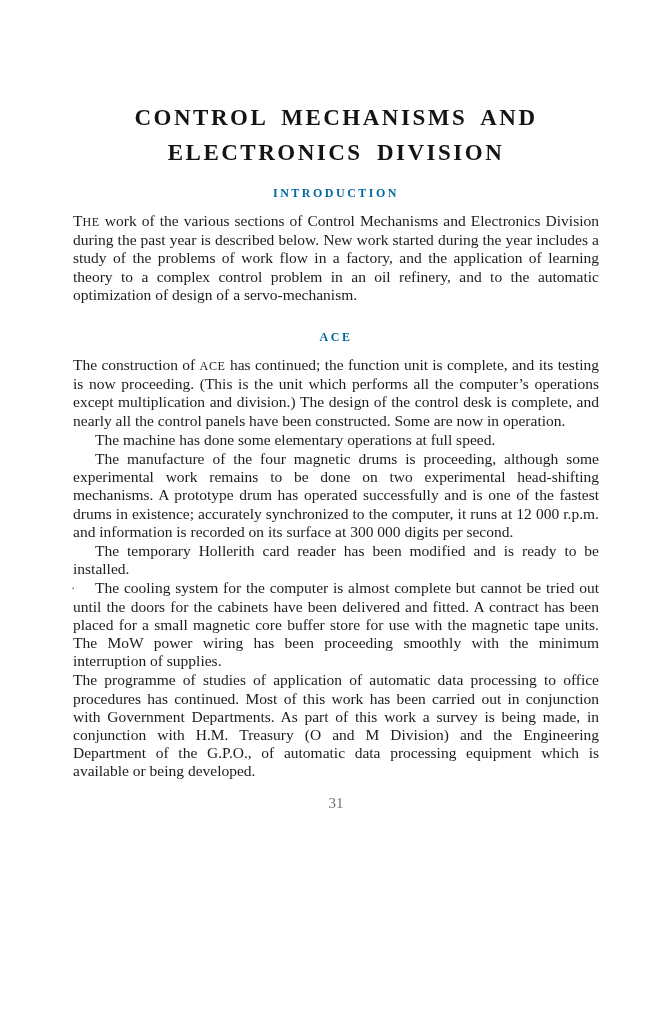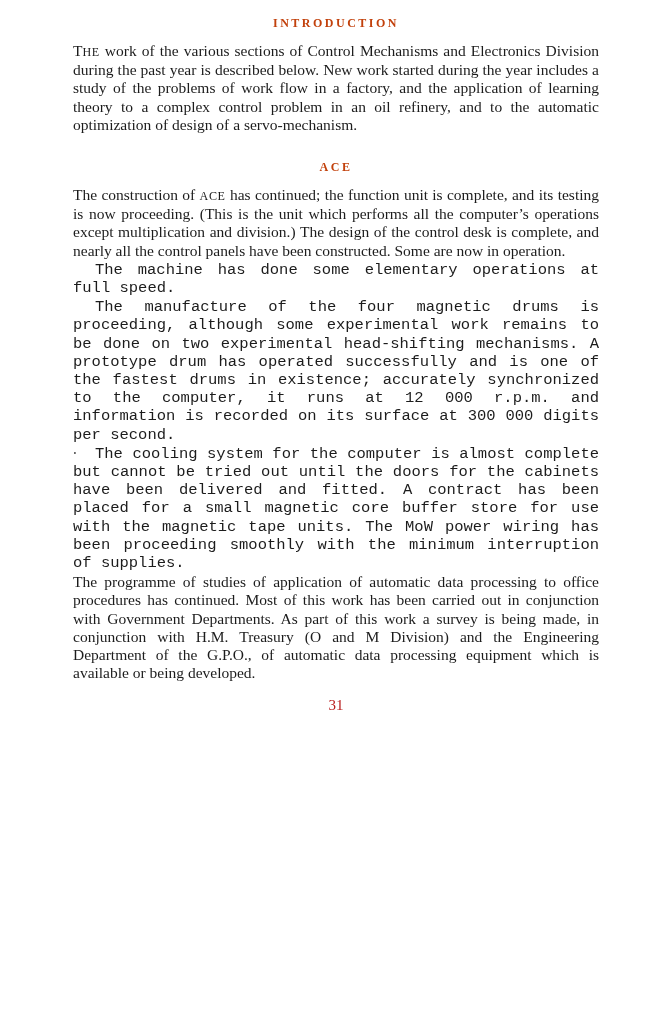--- a/index.html
+++ b/index.html
@@ -33,72 +33,76 @@
     color: #141414;
   }
   .sec-heading {
     text-align: center;
     font-size: 12px;
     font-weight: 700;
     letter-spacing: 2.5px;
     word-spacing: 9px;
     margin-top: 26px;
     margin-bottom: 11px;
-    color: #c2410c;
+    color: #0369a1;
   }
   section:first-child .sec-heading {
     margin-top: 16px;
   }
   .para {
     margin: 1px;
     font-size: 15.5px;
     line-height: 18.2px;
     text-align: justify;
     position: relative;
     color: #1c1c1c;
   }
   .para.indent {
     text-indent: 22px;
-    font-family: Liberation Mono, monospace;
   }
   .sc {
     font-size: 0.78em;
     letter-spacing: 0.6px;
   }
   .p-marker {
     position: absolute;
     left: -2px;
     top: 0;
     text-indent: 0;
     color: #4a4a4a;
     font-size: 13px;
   }
   .page-number {
     text-align: center;
     font-size: 15px;
     margin-top: 14px;
-    color: #b91c1c;
+    color: #737373;
   }
 </style>
 </head>
 <body>
 
 <div class="page">
   <div class="content">
+    <div class="doc-title">
+      <div>CONTROL MECHANISMS AND</div>
+      <div>ELECTRONICS DIVISION</div>
+    </div>
 
     <div>
         <section>
           <div class="sec-heading">INTRODUCTION</div>
           <p class="para"><span>T</span><span class="sc">HE</span><span> work of the various sections of Control Mechanisms and Electronics Division during the past year is described below. New work started during the year includes a study of the problems of work flow in a factory, and the application of learning theory to a complex control problem in an oil refinery, and to the automatic optimization of design of a servo-mechanism.</span></p>
         </section>
         <section>
           <div class="sec-heading">ACE</div>
           <p class="para"><span>The construction of </span><span class="sc">ACE</span><span> has continued; the function unit is complete, and its testing is now proceeding. (This is the unit which performs all the computer’s operations except multiplication and division.) The design of the control desk is complete, and nearly all the control panels have been constructed. Some are now in operation.</span></p>
           <p class="para indent"><span>The machine has done some elementary operations at full speed.</span></p>
           <p class="para indent"><span>The manufacture of the four magnetic drums is proceeding, although some experimental work remains to be done on two experimental head-shifting mechanisms. A prototype drum has operated successfully and is one of the fastest drums in existence; accurately synchronized to the computer, it runs at 12&nbsp;000 r.p.m. and information is recorded on its surface at 300&nbsp;000 digits per second.</span></p>
+          <p class="para indent"><span>The temporary Hollerith card reader has been modified and is ready to be installed.</span></p>
           <p class="para indent"><span class="p-marker">·</span><span>The cooling system for the computer is almost complete but cannot be tried out until the doors for the cabinets have been delivered and fitted. A contract has been placed for a small magnetic core buffer store for use with the magnetic tape units. The MoW power wiring has been proceeding smoothly with the minimum interruption of supplies.</span></p>
         </section>
         <section>
           <p class="para"><span>The programme of studies of application of automatic data processing to office procedures has continued. Most of this work has been carried out in conjunction with Government Departments. As part of this work a survey is being made, in conjunction with H.M. Treasury (O and M Division) and the Engineering Department of the G.P.O., of automatic data processing equipment which is available or being developed.</span></p>
         </section>
       </div>
 
     <div class="page-number">31</div>
   </div>
 </div>

